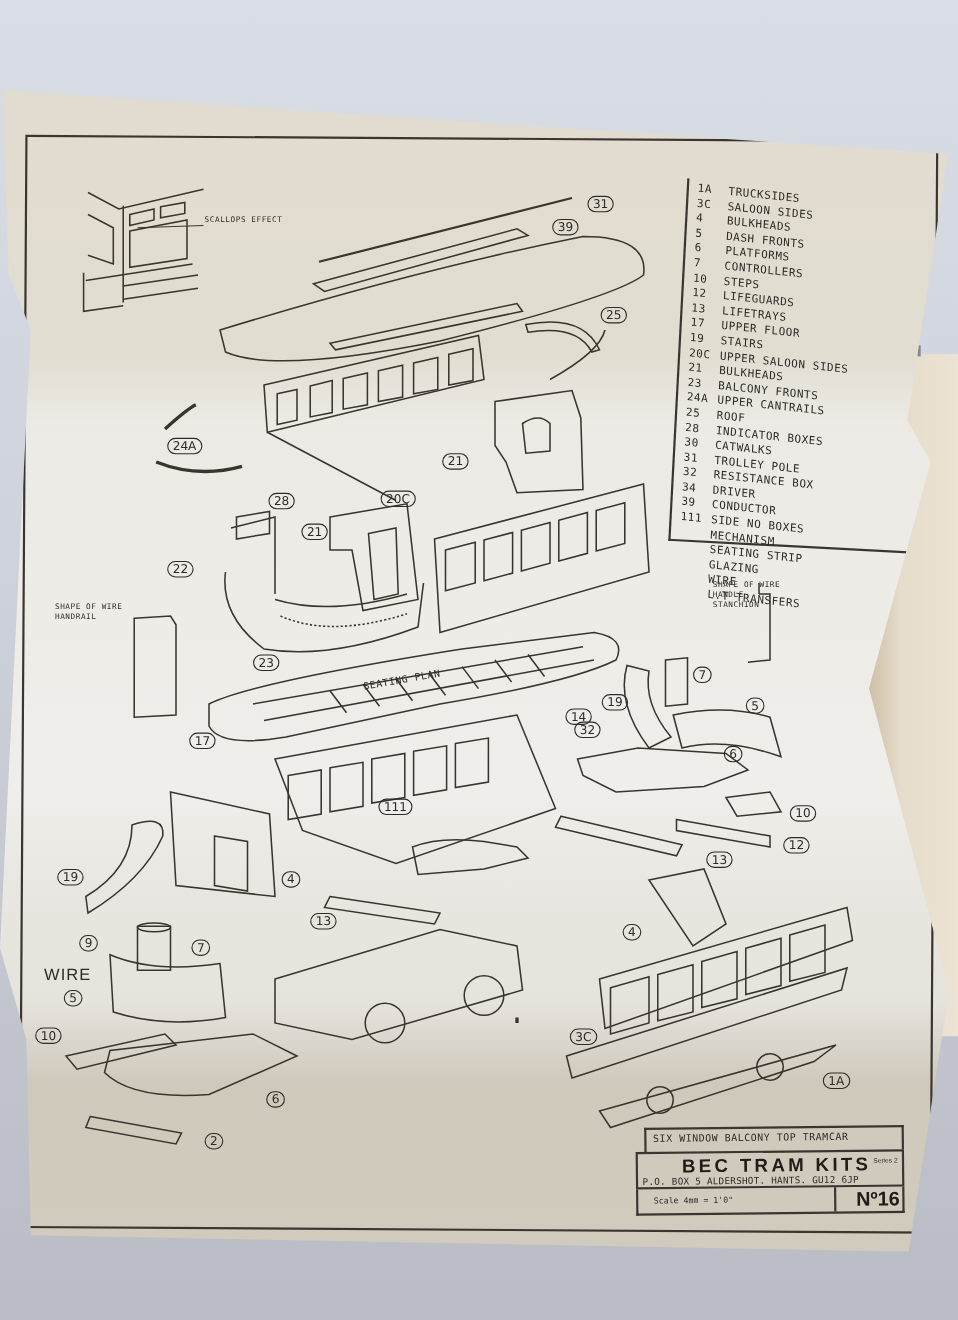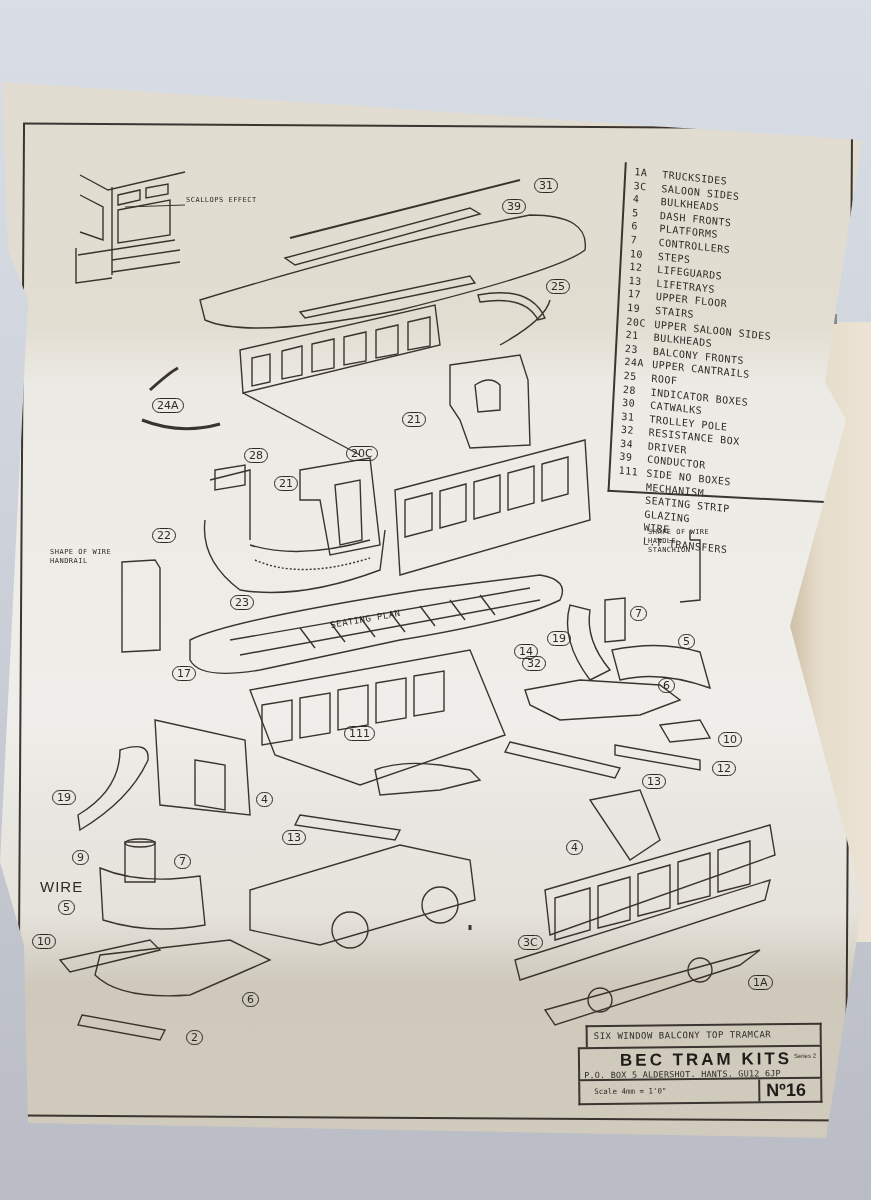--- a/index.html
+++ b/index.html
@@ -72,21 +72,21 @@
     border:2px solid #3a3530; box-sizing:border-box;
   }
   .tb-brand { position:absolute; left:40px; top:2px; font-size:17px; font-weight:bold; letter-spacing:3px; color:#1f1c19; font-family:"Liberation Sans", sans-serif; }
   .tb-series { position:absolute; left:214px; top:6px; font-size:6px; color:#2e2a26; }
   .tb-address { position:absolute; left:4px; top:21px; font-size:8.5px; color:#2e2a26; font-family:"DejaVu Sans Mono", monospace; text-transform:uppercase; letter-spacing:0.2px; }
   .tb-row3 {
     position:absolute; left:0; top:58px; width:244px; height:24px;
     border:2px solid #3a3530; border-top:none; box-sizing:border-box;
   }
   .tb-scale { position:absolute; left:14px; top:6px; font-size:7.5px; color:#2e2a26; font-family:"DejaVu Sans Mono", monospace; }
-  .tb-no { position:absolute; left:178px; top:0; width:64px; height:22px; border-left:2px solid #3a3530; font-size:18px; font-weight:bold; color:#1f1c19; padding-left:6px; line-height:22px; font-family:"Liberation Sans", sans-serif; }
+  .tb-no { position:absolute; left:178px; top:0; width:64px; height:22px; border-left:2px solid #3a3530; font-size:18px; font-weight:bold; color:#1f1c19; padding-left:18px; line-height:22px; font-family:"Liberation Sans", sans-serif; }
 </style>
 </head>
 <body>
 
 <div class="back-sheet">
   <div class="clip1"></div>
 
 </div>
 
 <div class="sheet">
@@ -246,21 +246,21 @@
   <div class="wire-label">WIRE</div>
 
   <div class="callout" style="left:534px;top:178px;">31</div>
   <div class="callout" style="left:502px;top:199px;">39</div>
   <div class="callout" style="left:546px;top:279px;">25</div>
   <div class="callout" style="left:152px;top:398px;">24A</div>
   <div class="callout" style="left:402px;top:412px;">21</div>
   <div class="callout" style="left:346px;top:446px;">20C</div>
   <div class="callout" style="left:244px;top:448px;">28</div>
   <div class="callout" style="left:274px;top:476px;">21</div>
-  <div class="callout" style="left:152px;top:528px;">22</div>
+  <div class="callout" style="left:152px;top:510px;">22</div>
   <div class="callout" style="left:230px;top:595px;">23</div>
   <div class="callout" style="left:172px;top:666px;">17</div>
   <div class="callout" style="left:630px;top:606px;">7</div>
   <div class="callout" style="left:547px;top:631px;">19</div>
   <div class="callout" style="left:514px;top:644px;">14</div>
   <div class="callout" style="left:522px;top:656px;">32</div>
   <div class="callout" style="left:678px;top:634px;">5</div>
   <div class="callout" style="left:658px;top:678px;">6</div>
   <div class="callout" style="left:718px;top:732px;">10</div>
   <div class="callout" style="left:712px;top:761px;">12</div>

